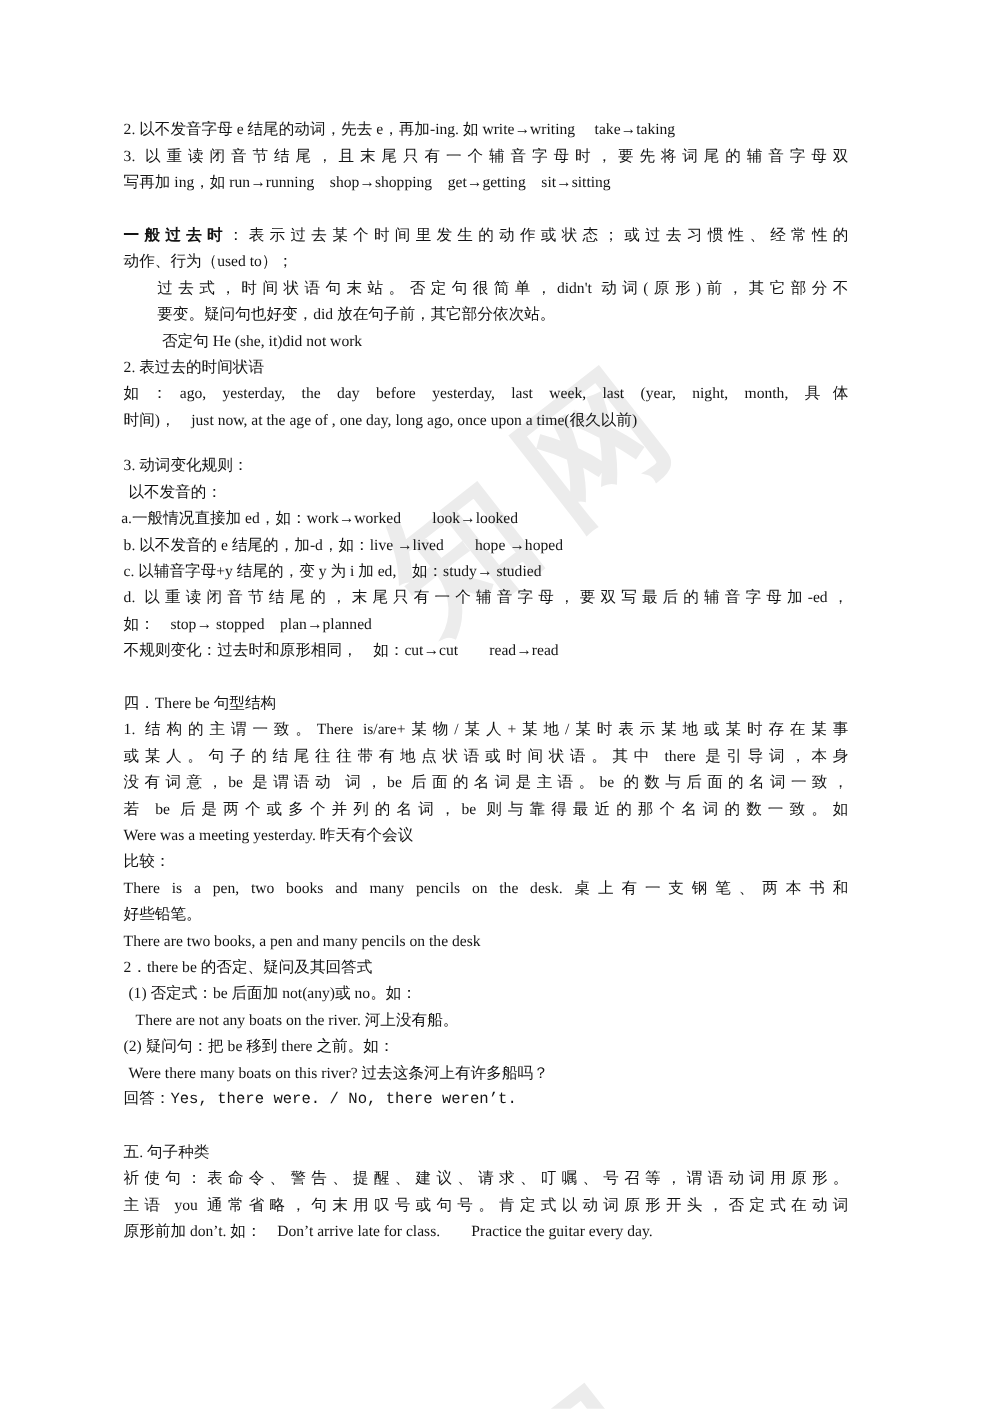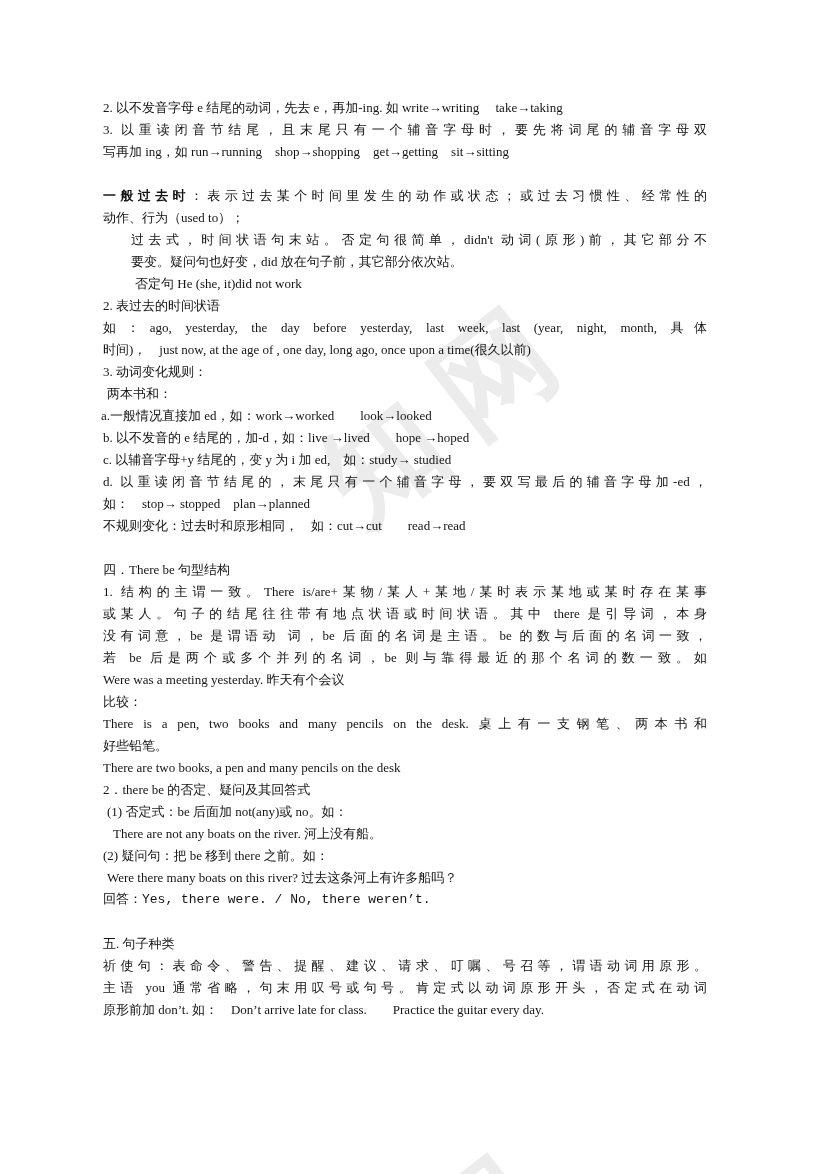--- a/index.html
+++ b/index.html
@@ -68,22 +68,22 @@
       <div class="line" style="padding-left: 2px;"><span class="">写再加 ing，如 run→running　shop→shopping　get→getting　sit→sitting</span></div>
       <div class="line"></div>
       <div class="line j" style="padding-left: 2px;"><span class="b">一般过去时</span><span class="">：表示过去某个时间里发生的动作或状态；或过去习惯性、经常性的</span></div>
       <div class="line" style="padding-left: 2px;"><span class="">动作、行为（used to）；</span></div>
       <div class="line j" style="padding-left: 30px;"><span class="">过去式，时间状语句末站。否定句很简单，didn't 动词(原形)前，其它部分不</span></div>
       <div class="line" style="padding-left: 30px;"><span class="">要变。疑问句也好变，did 放在句子前，其它部分依次站。</span></div>
       <div class="line" style="padding-left: 34px;"><span class="">否定句 He (she, it)did not work</span></div>
       <div class="line" style="padding-left: 2px;"><span class="">2. 表过去的时间状语</span></div>
       <div class="line j" style="padding-left: 2px;"><span class="">如：ago, yesterday, the day before yesterday, last week, last (year, night, month, 具体</span></div>
       <div class="line" style="padding-left: 2px;"><span class="">时间)，　just now, at the age of , one day, long ago, once upon a time(很久以前)</span></div>
-      <div class="line" style="padding-left: 2px;"><span class="">3. 动词变化规则：</span></div>
-      <div class="line" style="padding-left: 6px;"><span class="">两本书和：</span></div>
+      <div class="line" style="padding-left: 2px; margin-top: 16px;"><span class="">3. 动词变化规则：</span></div>
+      <div class="line" style="padding-left: 6px;"><span class="">以不发音的：</span></div>
       <div class="line" style="padding-left: 0px;"><span class="">a.一般情况直接加 ed，如：work→worked　　look→looked</span></div>
       <div class="line" style="padding-left: 2px;"><span class="">b. 以不发音的 e 结尾的，加-d，如：live →lived　　hope →hoped</span></div>
       <div class="line" style="padding-left: 2px;"><span class="">c. 以辅音字母+y 结尾的，变 y 为 i 加 ed,　如：study→ studied</span></div>
       <div class="line j" style="padding-left: 2px;"><span class="">d. 以重读闭音节结尾的，末尾只有一个辅音字母，要双写最后的辅音字母加-ed，</span></div>
       <div class="line" style="padding-left: 2px;"><span class="">如：　stop→ stopped　plan→planned</span></div>
       <div class="line" style="padding-left: 2px;"><span class="">不规则变化：过去时和原形相同，　如：cut→cut　　read→read</span></div>
       <div class="line"></div>
       <div class="line" style="padding-left: 2px;"><span class="">四．There be 句型结构</span></div>
       <div class="line j" style="padding-left: 2px;"><span class="">1. 结构的主谓一致。There is/are+某物/某人+某地/某时表示某地或某时存在某事</span></div>
       <div class="line j" style="padding-left: 2px;"><span class="">或某人。句子的结尾往往带有地点状语或时间状语。其中 there 是引导词，本身</span></div>

